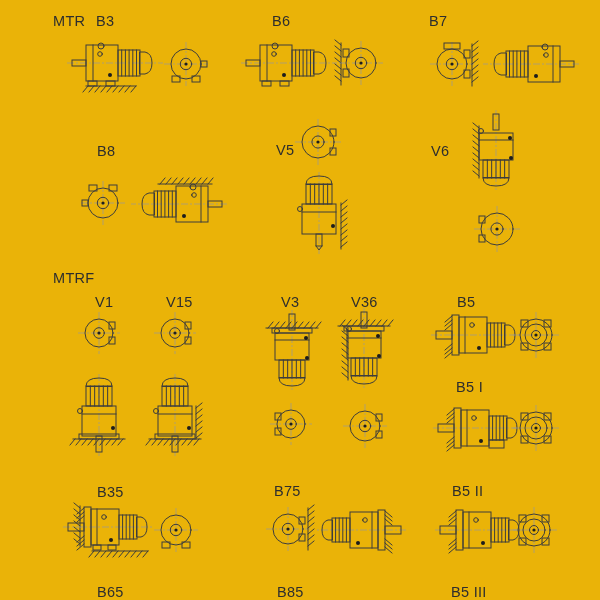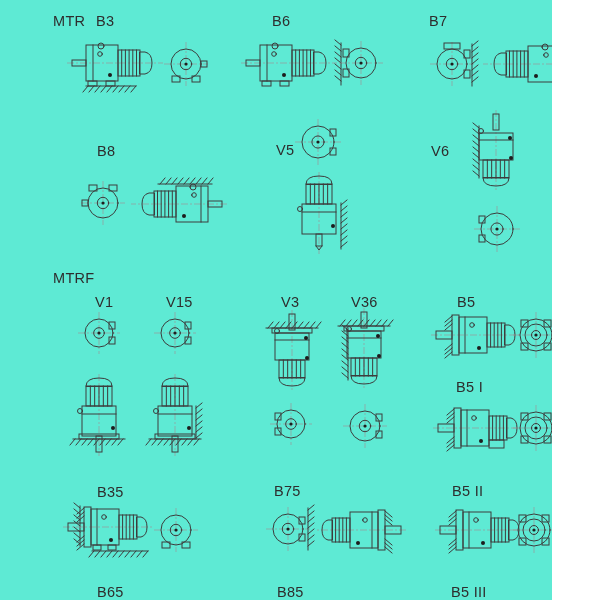--- a/index.html
+++ b/index.html
@@ -1,16 +1,16 @@
 <!DOCTYPE html>
 <html><head>
 <meta charset="utf-8">
 <style>
   html,body{margin:0;padding:0;background:#ffffff;}
-  .page{position:relative;width:552px;height:600px;background:#5eead4;overflow:hidden;text-decoration:underline;}
+  .page{position:relative;width:600px;height:600px;background:#eab308;overflow:hidden;text-decoration:underline;}
   svg{display:block;}
   svg text{font-family:"Liberation Sans",sans-serif;}
   .ln{fill:none;stroke:#3c3c3c;stroke-width:1;stroke-linecap:square;}
   .cl{fill:none;stroke:#9a9a9a;stroke-width:0.7;stroke-dasharray:7 2 2 2;}
   .dot{fill:#1d1d1d;stroke:none;}
   .lbl{font-size:14.5px;fill:#2e2e2e;letter-spacing:0.3px;}
 </style>
 </head>
 <body>
 

